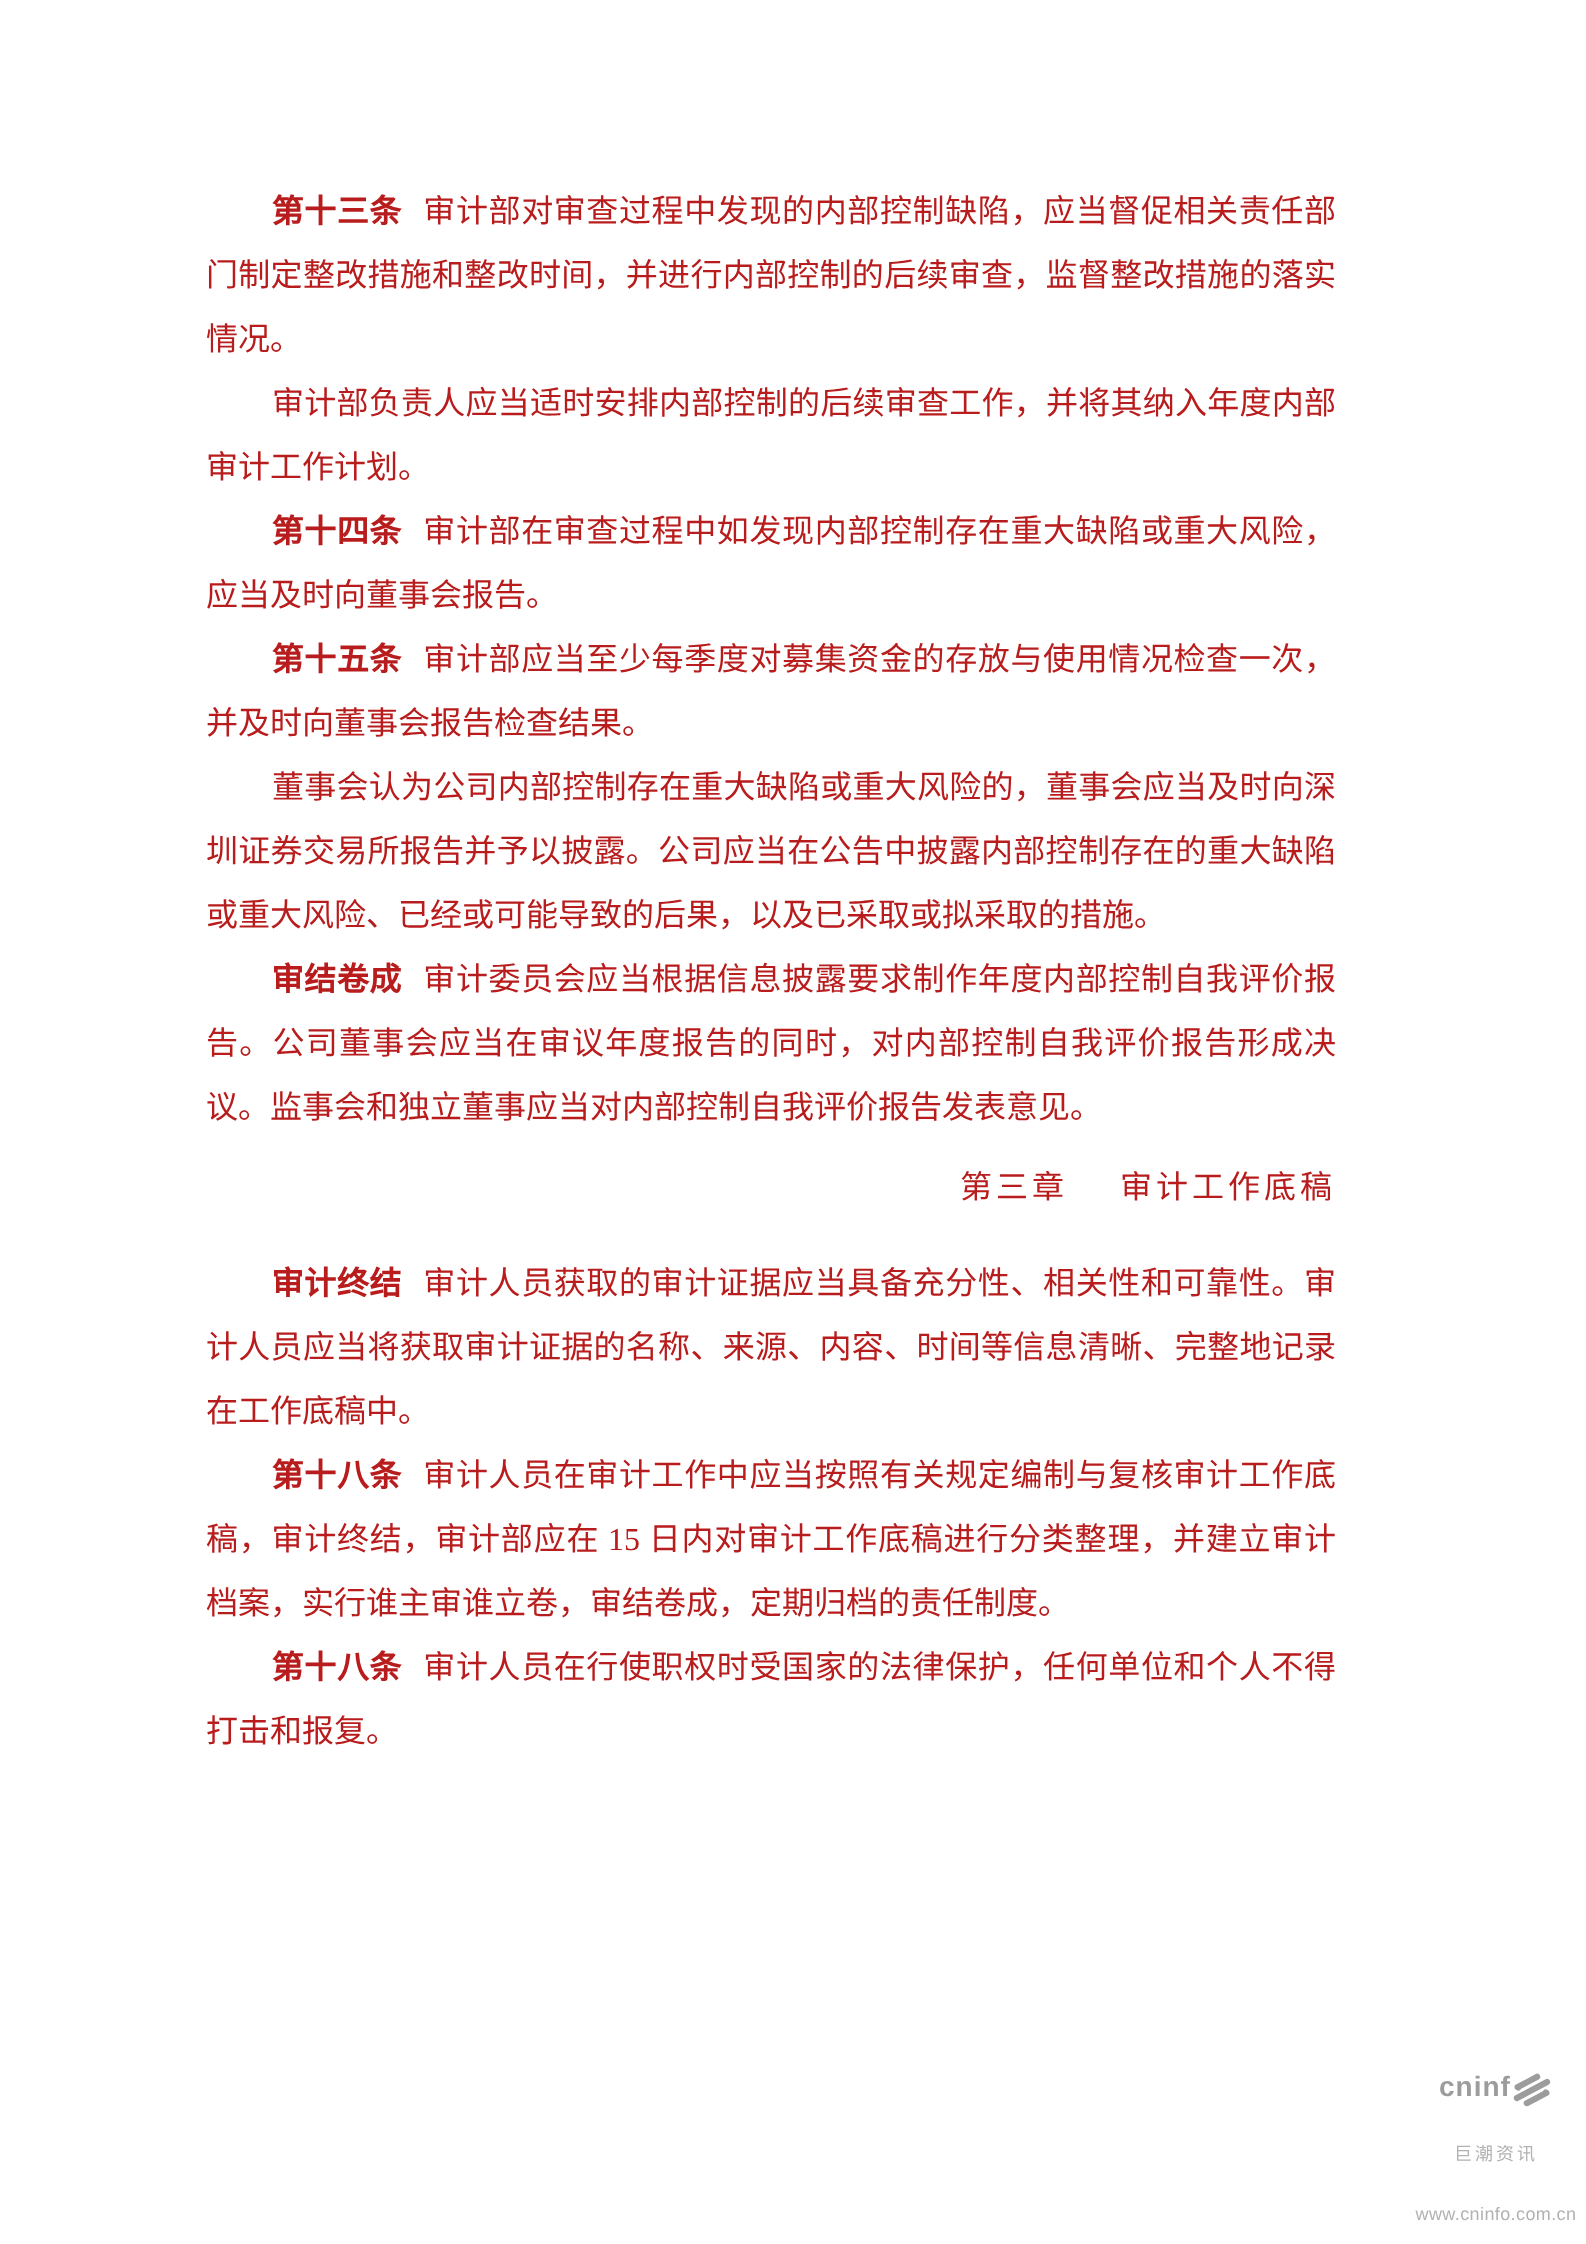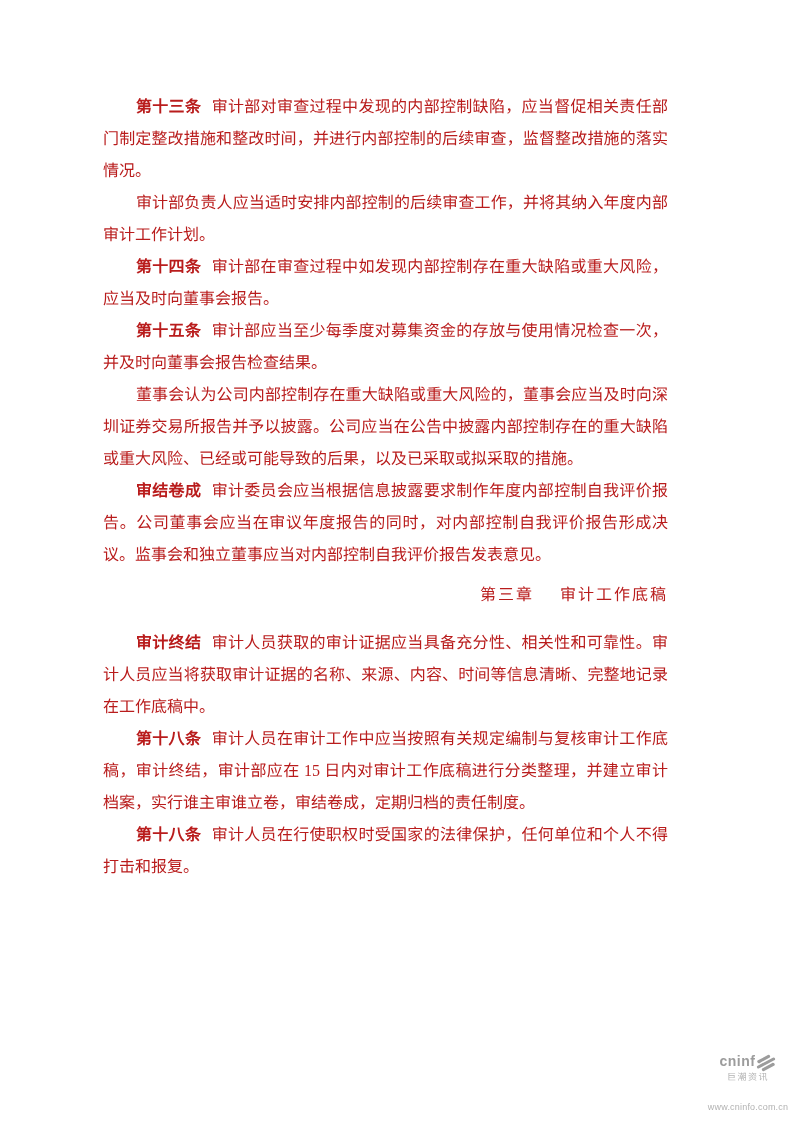--- a/index.html
+++ b/index.html
@@ -69,21 +69,21 @@
   }
   .swirl {
     width: 20px;
     height: 18px;
     margin-left: 1px;
   }
   .brand-cn {
     font-size: 9px;
     letter-spacing: 1.5px;
     color: #b2b2b2;
-    margin-top: 1px;
+    margin-top: 19px;
   }
   .brand-url {
     font-size: 9px;
     color: #b2b2b2;
     margin-top: 21px;
     letter-spacing: 0.2px;
   }
 </style>
 </head>
 <body>

